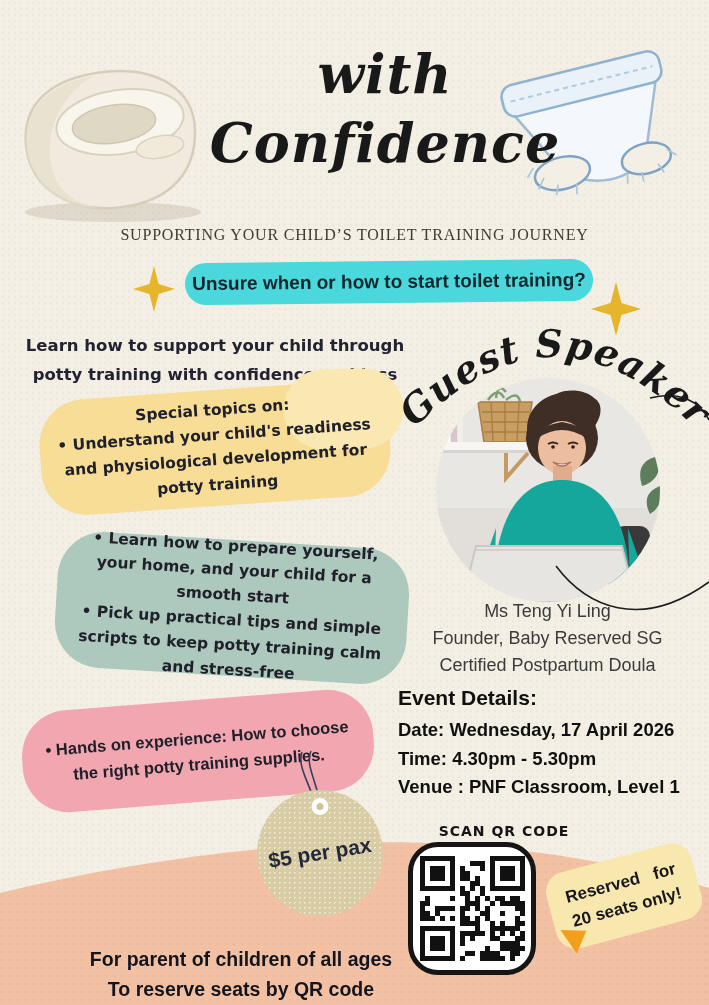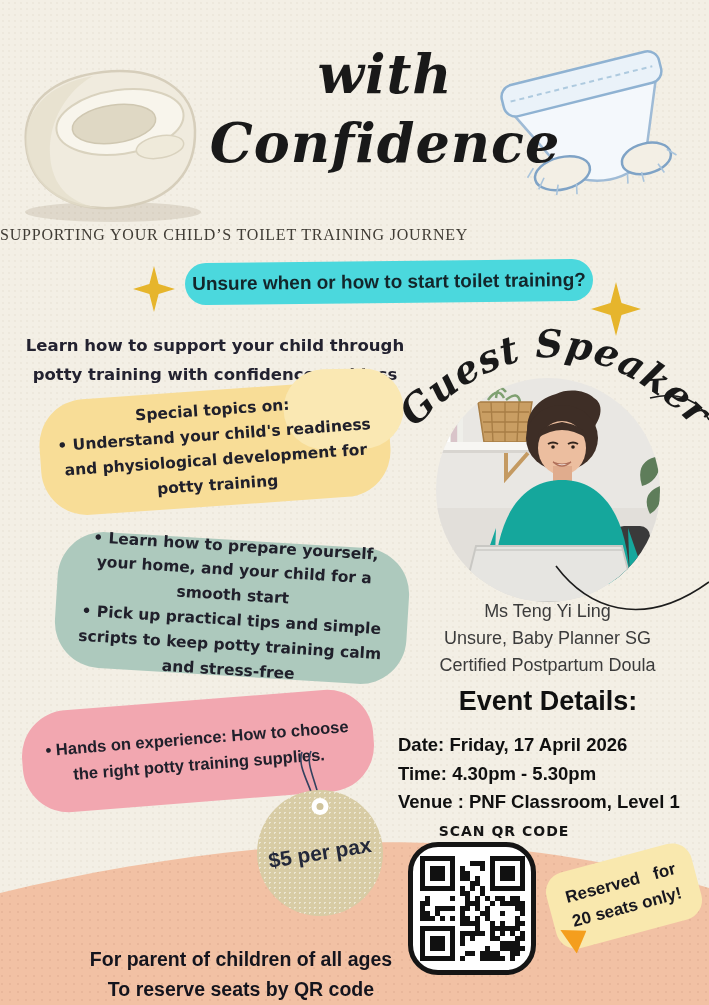--- a/index.html
+++ b/index.html
@@ -12,21 +12,21 @@
   }
   .abs{position:absolute;}
   
   .title{
     left:150px;top:40px;width:470px;text-align:center;
     font-family:"DejaVu Serif",serif;font-style:italic;font-weight:bold;
     font-size:54px;line-height:1.28;color:#191919;letter-spacing:1px;
   }
   
   .subtitle{
-    left:0;top:226px;width:709px;
+    left:0;top:226px;width:709px;text-align:center;
     font-family:"Liberation Serif",serif;font-size:16px;letter-spacing:.8px;color:#3f3b34;
   }
   
   .pill{
     left:185px;top:261px;width:408px;height:42px;background:#4BD8DD;
     border-radius:26px;display:flex;align-items:center;justify-content:center;
     font-size:19px;font-weight:bold;color:#13262b;transform:rotate(-.6deg);
   }
   .star{background:#E6B52C;clip-path:polygon(50% 0,61% 39%,100% 50%,61% 61%,50% 100%,39% 61%,0 50%,39% 39%);}
   .star-l{left:133px;top:266px;width:42px;height:46px;}
@@ -51,21 +51,21 @@
     font-size:16.5px;line-height:1.6;padding:6px 20px;box-sizing:border-box;}
   
   .bottom-blob{left:0;top:830px;width:709px;height:175px;}
   
   .speaker-arc{left:405px;top:318px;width:300px;height:120px;overflow:visible;}
   .photo{left:436px;top:378px;width:224px;height:224px;border-radius:50%;overflow:hidden;}
   .speaker-text{left:405px;top:598px;width:285px;text-align:center;
     font-size:18px;line-height:1.5;color:#3b3b3b;}
   
   .event{left:398px;top:686px;width:300px;font-weight:bold;color:#101010;}
-  .event .hd{text-align:center;font-size:27px;margin-bottom:14px;}
+  .event .hd{text-align:left;font-size:21px;margin-bottom:6px;}
   .event .ln{font-size:18.5px;line-height:1.55;text-align:left;}
   
   .tag{left:257px;top:790px;width:126px;height:126px;border-radius:50%;background:#D8CCA5;
     background-image:radial-gradient(rgba(255,255,255,.5) 1px, transparent 1px);background-size:5px 5px;
     display:flex;align-items:center;justify-content:center;}
   .tag .hole{position:absolute;left:50%;top:8px;transform:translateX(-50%);width:17px;height:17px;
     border-radius:50%;background:#fff;display:flex;align-items:center;justify-content:center;}
   .tag .hole::after{content:"";width:7px;height:7px;border-radius:50%;background:#CFC39C;}
   .tag .tag-text{transform:rotate(-9deg);font-size:21px;font-weight:bold;color:#23283a;}
   
@@ -214,27 +214,27 @@
 
   <svg class="abs overlay-lines" width="709" height="1005" viewBox="0 0 709 1005">
     <path d="M650,398 C680,390 700,402 709,420" fill="none" stroke="#1c1c1c" stroke-width="1.6"></path>
     <path d="M556,566 C586,606 640,632 709,582" fill="none" stroke="#1c1c1c" stroke-width="1.6"></path>
     <path d="M316,806 C309,782 297,766 302,752" fill="none" stroke="#33415E" stroke-width="1.6"></path>
     <path d="M321,806 C316,780 305,764 311,751" fill="none" stroke="#33415E" stroke-width="1.6"></path>
   </svg>
 
   <div class="abs speaker-text">
     <div>Ms Teng Yi Ling</div>
-    <div>Unsure, Baby Planner SG</div>
+    <div>Founder, Baby Reserved SG</div>
     <div>Certified Postpartum Doula</div>
   </div>
 
   <div class="abs event">
     <div class="hd">Event Details:</div>
-    <div class="ln">Date: Friday, 17 April 2026</div>
+    <div class="ln">Date: Wednesday, 17 April 2026</div>
     <div class="ln">Time: 4.30pm - 5.30pm</div>
     <div class="ln">Venue : PNF Classroom, Level 1</div>
   </div>
 
   <div class="abs tag">
     <div class="hole"></div>
     <div class="tag-text">$5 per pax</div>
   </div>
 
   <div class="abs scan-label">SCAN QR CODE</div>

